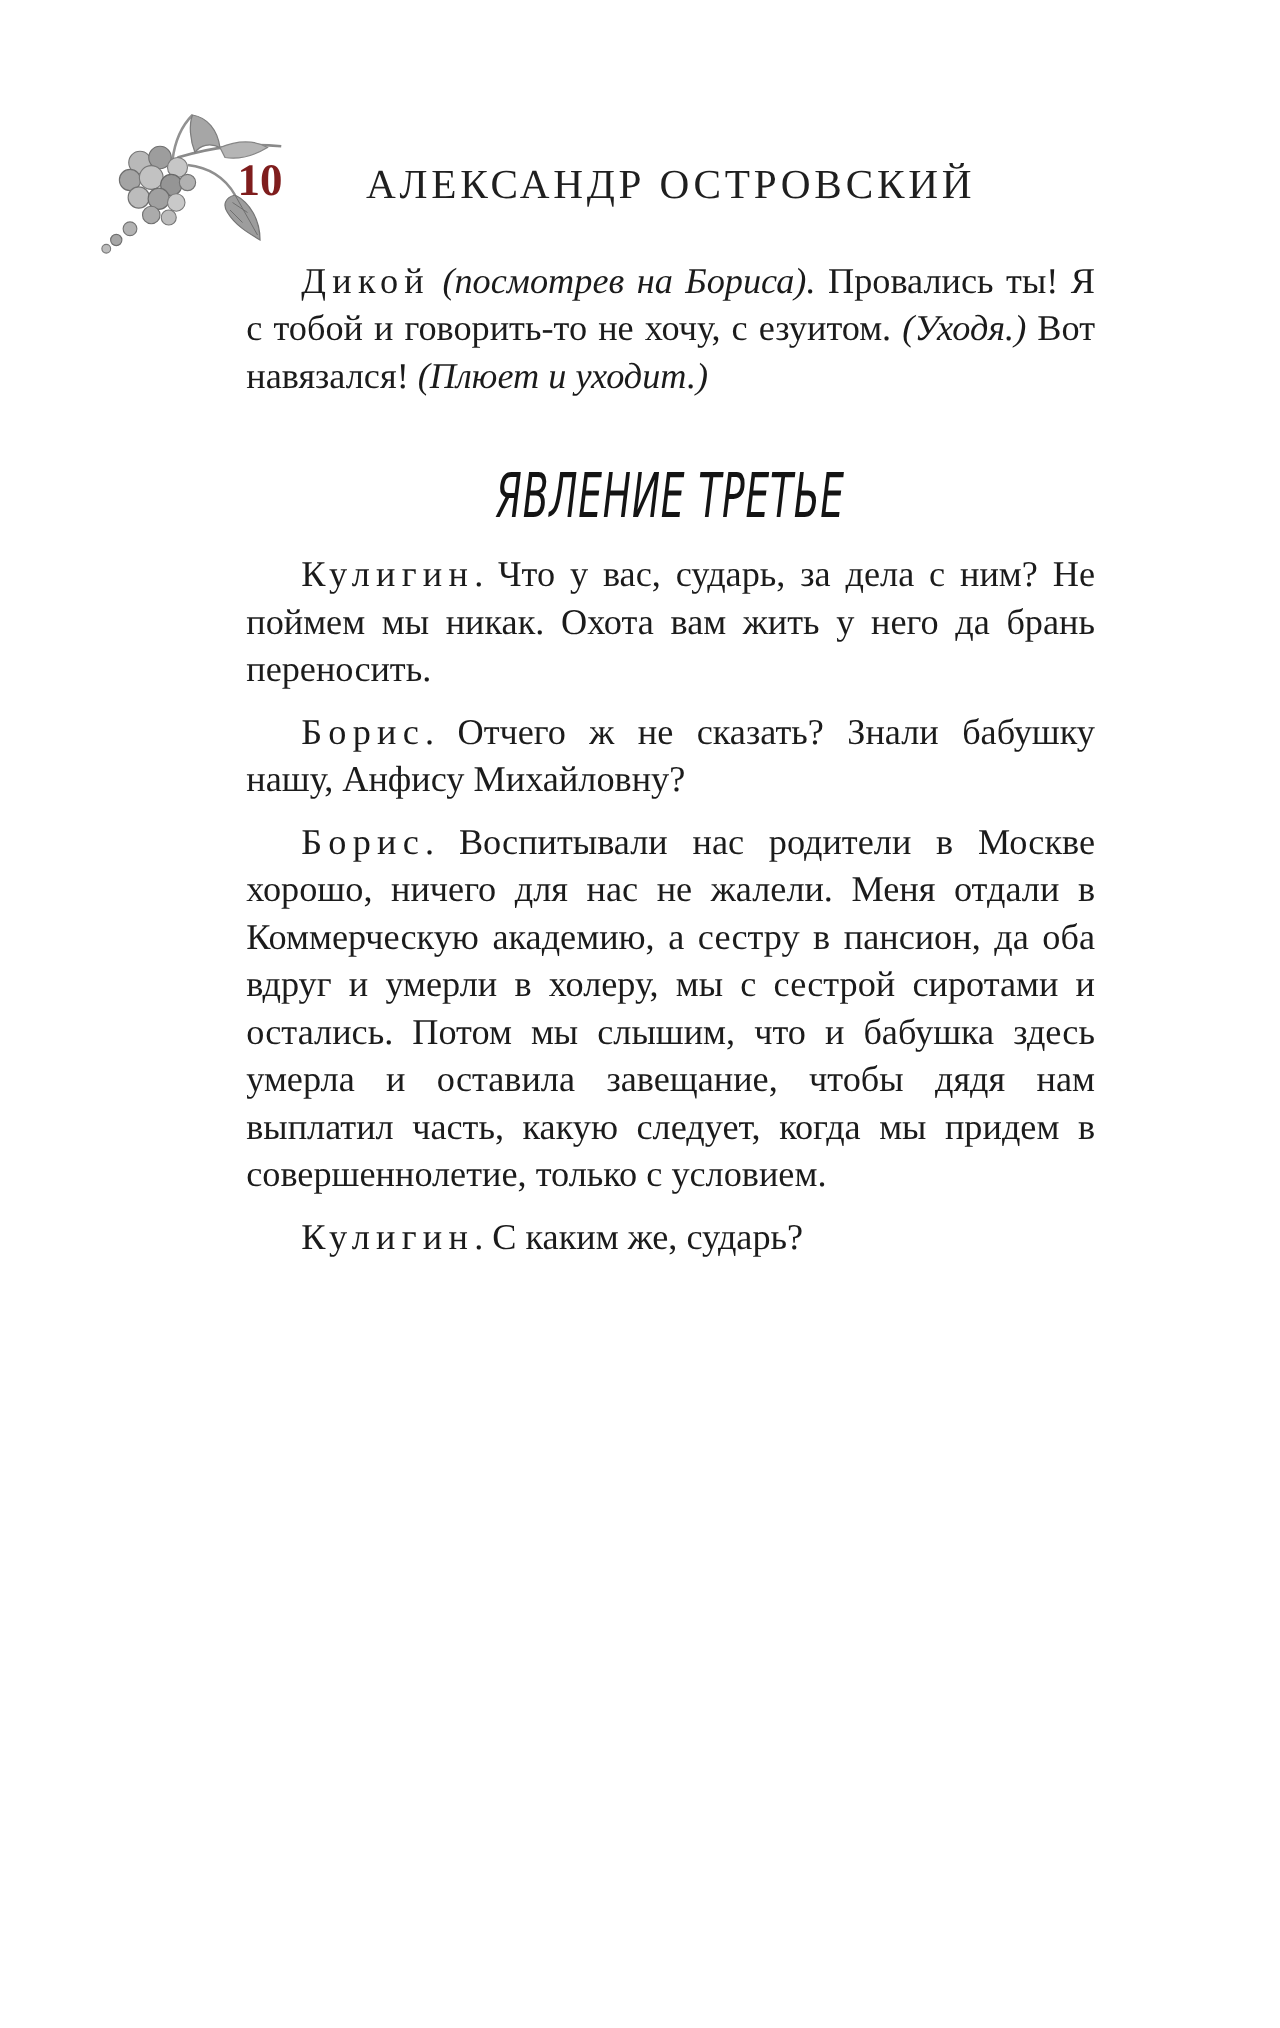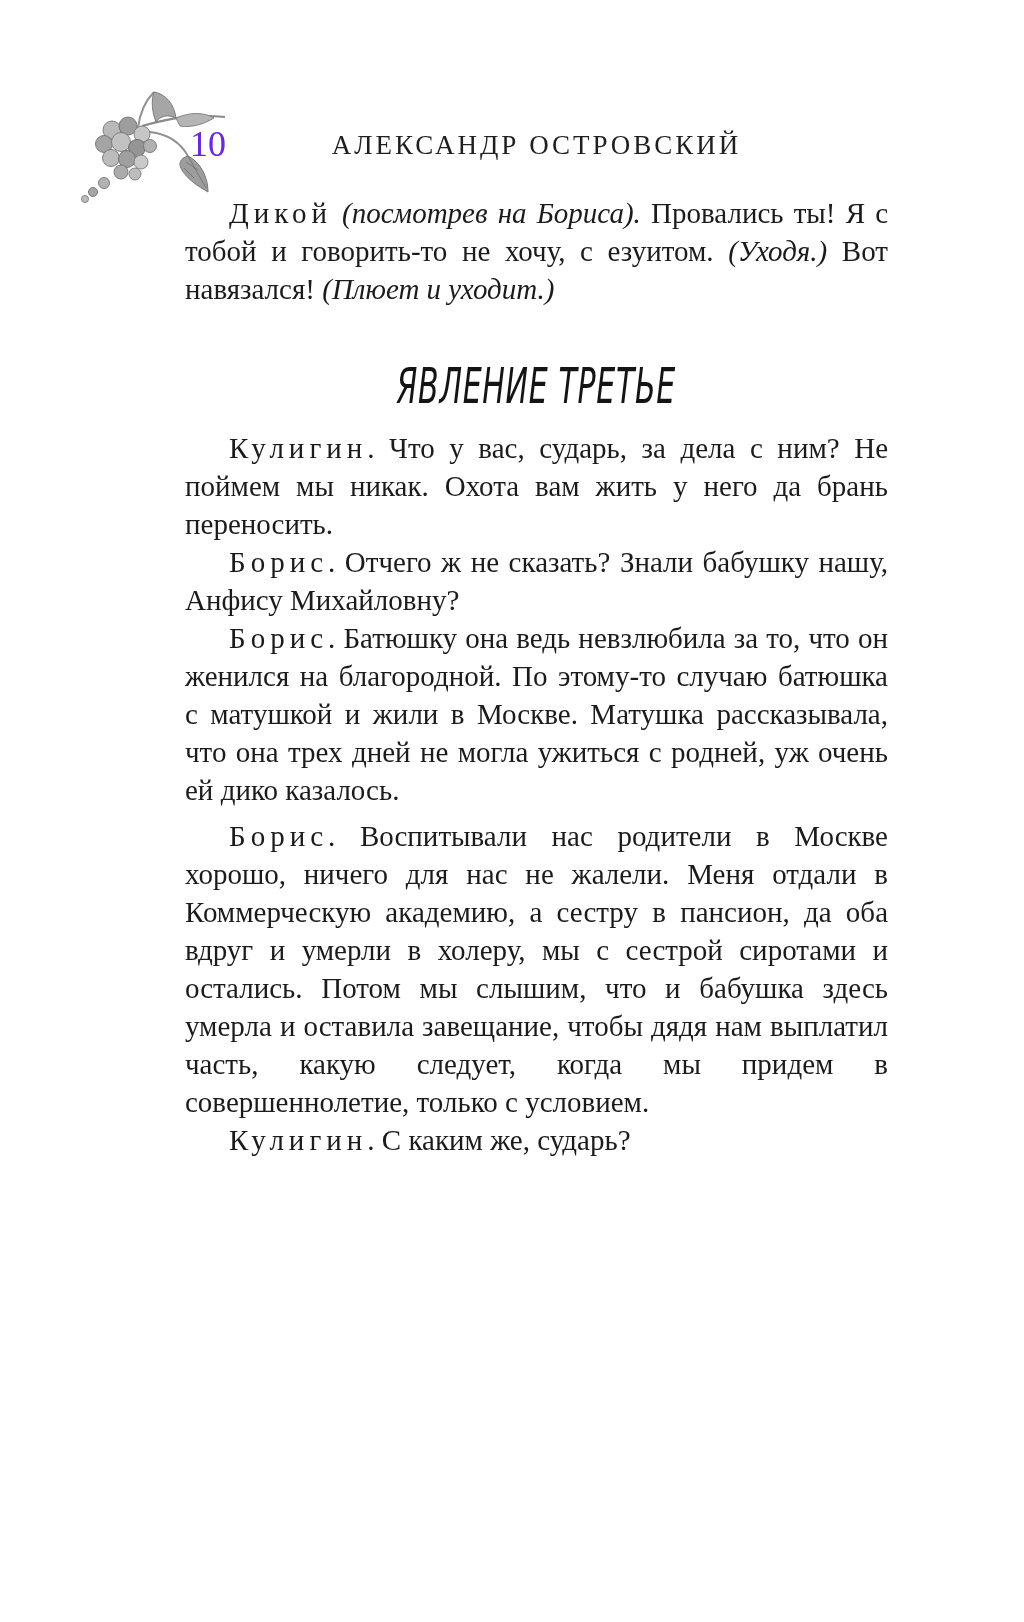--- a/index.html
+++ b/index.html
@@ -3,28 +3,28 @@
 <meta charset="utf-8">
 <style>
   html,body{margin:0;padding:0;}
   body{background:#e8e8e8;font-family:"Liberation Serif",serif;}
   .page{
     position:relative;width:1024px;height:1622px;background:#ffffff;
     color:#1b1b1b;overflow:hidden;margin:0 auto;
   }
   
   .ornament{position:absolute;left:80px;top:84px;width:152px;height:122px;}
-  .page-number{position:absolute;left:190px;top:124px;font-size:36px;line-height:40px;color:#6d28d9;}
+  .page-number{position:absolute;left:190px;top:124px;font-size:36px;line-height:40px;color:#7f1d1d;font-weight:bold;}
   .running-head{
     position:absolute;left:185px;top:130px;width:703px;text-align:center;
-    font-size:27px;letter-spacing:3px;color:#1f1f1f;
+    font-size:33px;letter-spacing:3px;color:#1f1f1f;
   }
   
   .text-body{position:absolute;left:185px;top:194px;width:703px;font-size:29px;line-height:38px;}
-  .para{margin:0;text-indent:44px;text-align:justify;}
+  .para{margin:12px;text-indent:44px;text-align:justify;}
   .para.space-before{margin-top:8px;}
   .seg-speaker{letter-spacing:5px;}
   .seg-italic{font-style:italic;}
   .scene-heading{margin:52px 0 16px;text-align:center;text-indent:0;}
   .scene-heading-text{
     display:inline-block;font-family:"DejaVu Sans",sans-serif;font-style:italic;
     font-size:47px;line-height:1.12;letter-spacing:1px;color:#141414;
     transform:scaleX(0.64) scaleY(1.05);transform-origin:center;
   }
   .cast-line{
@@ -68,18 +68,17 @@
 
   <div class="page-number">10</div>
 
   <div class="running-head">АЛЕКСАНДР ОСТРОВСКИЙ</div>
 
   <div class="text-body">
       <p class="para"><span class="seg-speaker">Дикой</span><span class="seg-italic"> (посмотрев на Бориса).</span><span class="seg-normal"> Провались ты! Я с тобой и говорить-то не хочу, с езуитом. </span><span class="seg-italic">(Уходя.)</span><span class="seg-normal"> Вот навязался! </span><span class="seg-italic">(Плюет и уходит.)</span></p>
       <div class="scene-heading"><span class="scene-heading-text">ЯВЛЕНИЕ ТРЕТЬЕ</span></div>
       <p class="para"><span class="seg-speaker">Кулигин</span><span class="seg-normal">. Что у вас, сударь, за дела с ним? Не поймем мы никак. Охота вам жить у него да брань переносить.</span></p>
       <p class="para"><span class="seg-speaker">Борис</span><span class="seg-normal">. Отчего ж не сказать? Знали бабушку нашу, Анфису Михайловну?</span></p>
-      <p class="para"><span class="seg-speaker">Борис</span><span class="seg-normal">. Батюшку она ведь невзлюбила за то, что он женился на благородной. По этому-то случаю батюшка с матушкой и жили в Москве. Матушка рассказывала, что она трех дней не могла ужиться с родней, уж очень ей дико казалось.</span></p>
       <p class="para space-before"><span class="seg-speaker">Борис</span><span class="seg-normal">. Воспитывали нас родители в Москве хорошо, ничего для нас не жалели. Меня отдали в Коммерческую академию, а сестру в пансион, да оба вдруг и умерли в холеру, мы с сестрой сиротами и остались. Потом мы слышим, что и бабушка здесь умерла и оставила завещание, чтобы дядя нам выплатил часть, какую следует, когда мы придем в совершеннолетие, только с условием.</span></p>
       <p class="para"><span class="seg-speaker">Кулигин</span><span class="seg-normal">. С каким же, сударь?</span></p>
     </div>
 
 </div>
 
 </body></html>

